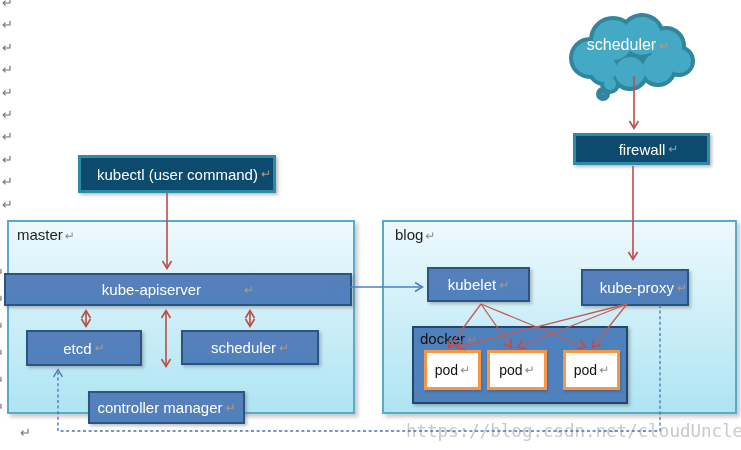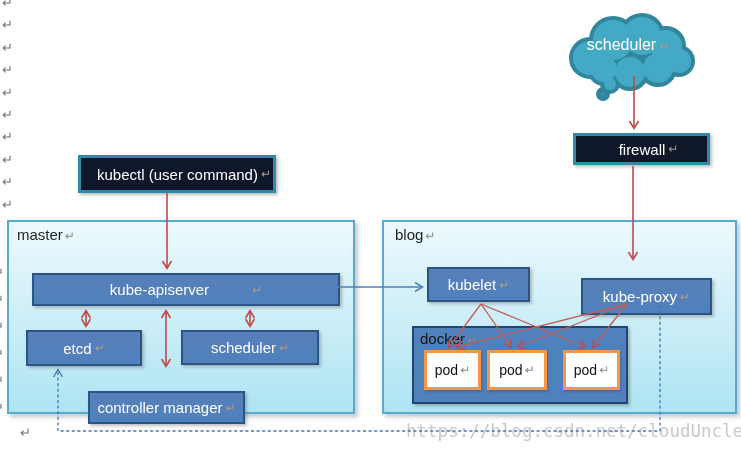--- a/index.html
+++ b/index.html
@@ -11,21 +11,21 @@
   .mark{color:#707070;font-size:13px;line-height:1;display:block;}
   .marks-top{position:absolute;left:2px;top:-4px;display:flex;flex-direction:column;}
   .marks-top .mark{height:22.4px;}
   .marks-clip{position:absolute;left:-7px;top:266px;display:flex;flex-direction:column;}
   .marks-clip .mark{height:27px;}
   .mark-bottom{position:absolute;left:20px;top:426px;}
   
   .box{position:absolute;display:flex;align-items:center;justify-content:center;
        color:#fff;font-size:15px;box-sizing:border-box;
        box-shadow:2px 2px 3px rgba(110,110,110,.45);}
-  .teal{background:#0f172a;border:3px solid #2E8BA7;padding-left:14px;}
+  .teal{background:#0c4a6e;border:3px solid #2E8BA7;padding-left:14px;}
   .blue{background:linear-gradient(#587FB9,#4F81BD);border:2.5px solid #2A5583;}
   .pilcrow{color:#AE9C8B;font-size:12px;margin-left:3px;}
   .pilcrow-dark{color:#8a8a8a;font-size:12px;margin-left:2px;}
   
   .container{position:absolute;box-sizing:border-box;border:2px solid #58ABCE;
      background:linear-gradient(#EDF9FD,#AEE4F3);
      box-shadow:3px 3px 4px rgba(120,120,120,.4);}
   .container-label{position:absolute;font-size:15px;color:#1F1F1F;}
   .docker-box{position:absolute;box-sizing:border-box;background:#4F81BD;
      border:2px solid #24466E;box-shadow:2px 2px 3px rgba(60,60,60,.35);}
@@ -110,21 +110,21 @@
   <div class="box teal" style="left:78px;top:155px;width:198px;height:38px;">
     <span>kubectl (user command)</span>
       <span class="pilcrow">↵</span>
   </div>
 
   <div class="container" style="left:7px;top:220px;width:348px;height:194px;"></div>
   <div class="container-label" style="left:17px;top:226px;">
     <span>master</span><span class="pilcrow-dark">↵</span>
   </div>
 
-  <div class="box blue" style="left:32px;top:273px;width:308px;height:33px;gap:40px;">
+  <div class="box blue" style="left:4px;top:273px;width:348px;height:33px;gap:40px;">
     <span>kube-apiserver</span>
       <span class="pilcrow">↵</span>
   </div>
 
   <div class="box blue" style="left:26px;top:330px;width:116px;height:36px;align-items:center;">
     <span>etcd</span>
       <span class="pilcrow">↵</span>
   </div>
 
   <div class="box blue" style="left:181px;top:330px;width:138px;height:35px;">
@@ -140,21 +140,21 @@
   <div class="container" style="left:382px;top:220px;width:355px;height:194px;"></div>
   <div class="container-label" style="left:395px;top:226px;">
     <span>blog</span><span class="pilcrow-dark">↵</span>
   </div>
 
   <div class="box blue" style="left:427px;top:267px;width:103px;height:35px;">
     <span>kubelet</span>
       <span class="pilcrow">↵</span>
   </div>
 
-  <div class="box blue" style="left:581px;top:278px;width:131px;height:37px;">
+  <div class="box blue" style="left:581px;top:269px;width:108px;height:37px;justify-content:flex-end;">
     <span>kube-proxy</span>
       <span class="pilcrow">↵</span>
   </div>
 
   <div class="docker-box" style="left:412px;top:326px;width:216px;height:78px;">
     <div class="docker-label">
       <span>docker</span><span class="pilcrow-dark">↵</span>
     </div>
   </div>
   <div class="pod" style="left:424px;top:350px;width:57px;height:40px;">

